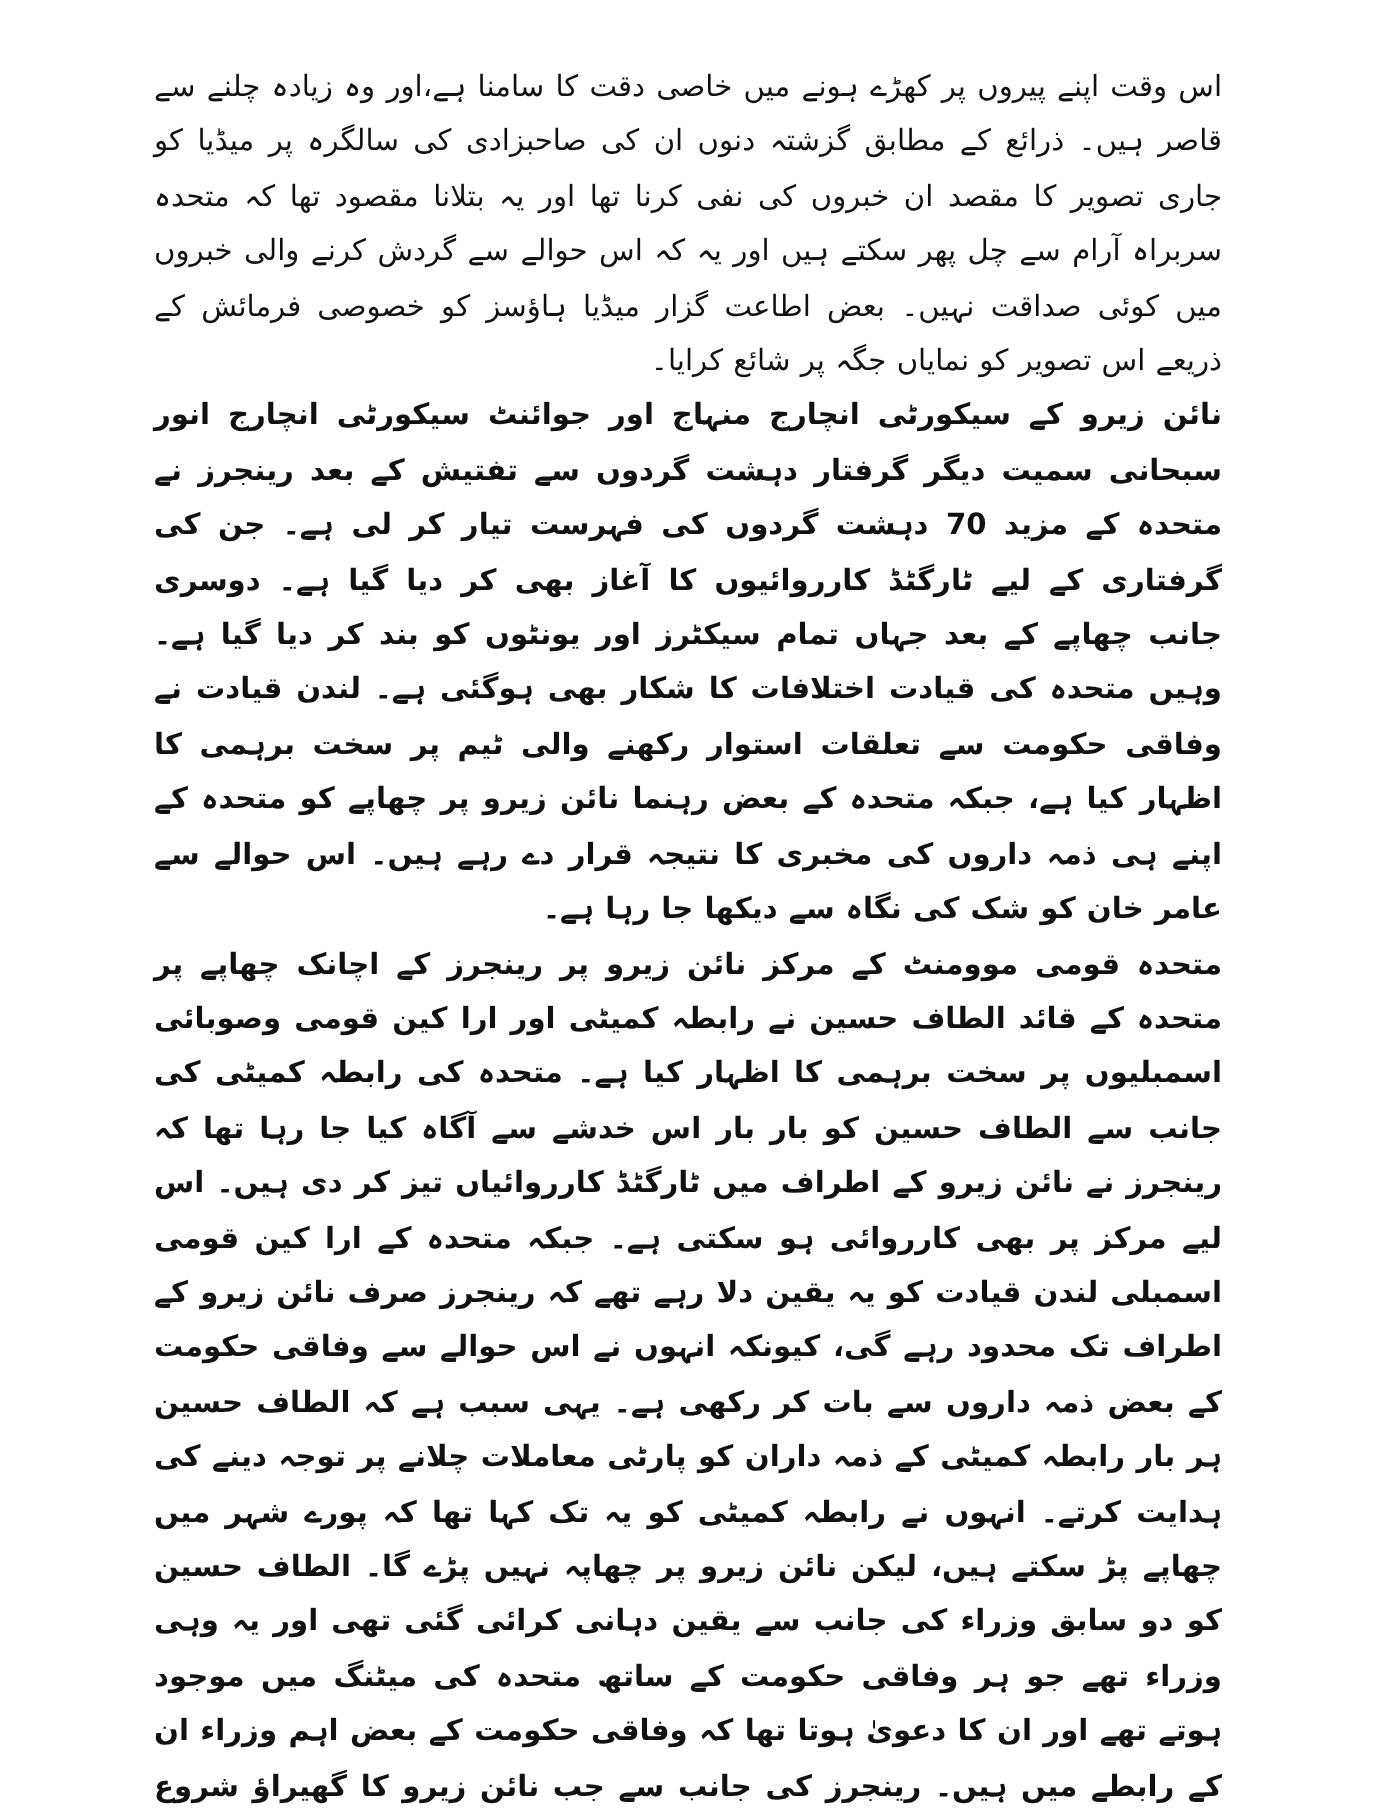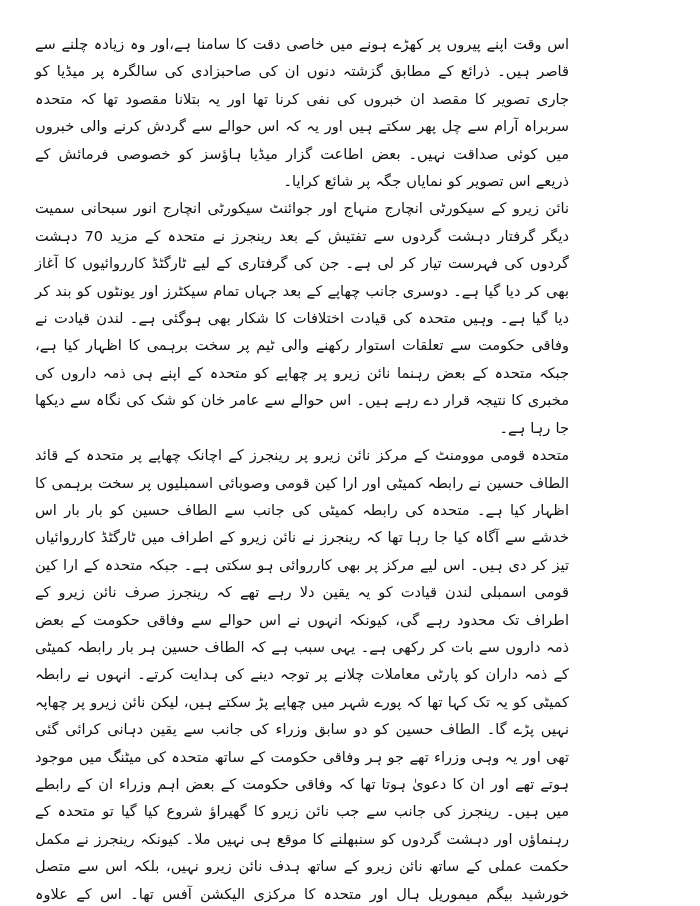--- a/index.html
+++ b/index.html
@@ -14,20 +14,21 @@
     overflow: hidden;
     font-family: "DejaVu Sans", "Liberation Sans", sans-serif;
   }
   .page {
     position: relative;
     width: 604px;
     height: 906px;
     background: #ffffff;
     box-sizing: border-box;
     padding: 30px 35px 0 35px;
+    margin-left: 42px;
   }
   .article {
     direction: rtl;
     unicode-bidi: isolate;
     text-align: justify;
     text-align-last: right;
     color: #111111;
     font-family: "DejaVu Sans", "Liberation Sans", sans-serif;
     font-size: 14.6px;
     line-height: 27.4px;
@@ -36,20 +37,21 @@
   }
   .para {
     margin: 0 0 0 0;
     padding: 0;
     direction: rtl;
     text-align: justify;
     text-align-last: right;
   }
   .para + .para {
     margin-top: 0px;
+    font-weight: bold;
   }
   
   .para.p1 { }
   .para.p2 { }
   .para.p3 { }
 
   
   .article {
     -webkit-font-smoothing: antialiased;
   }

